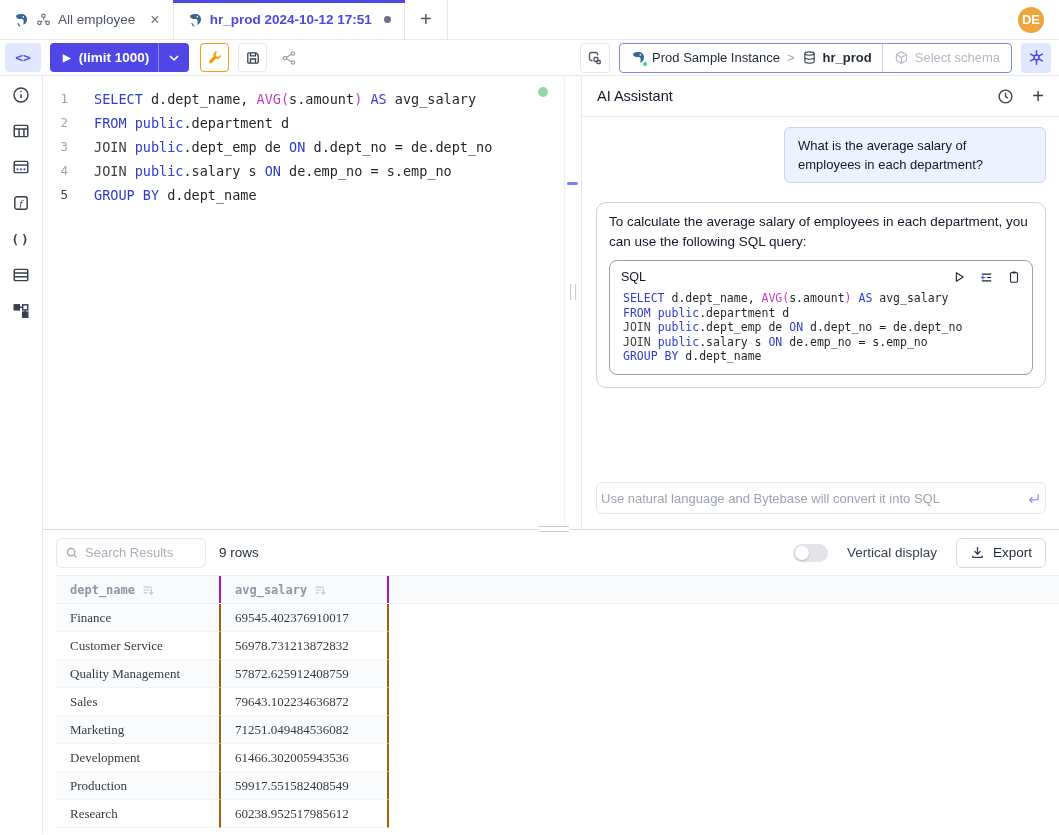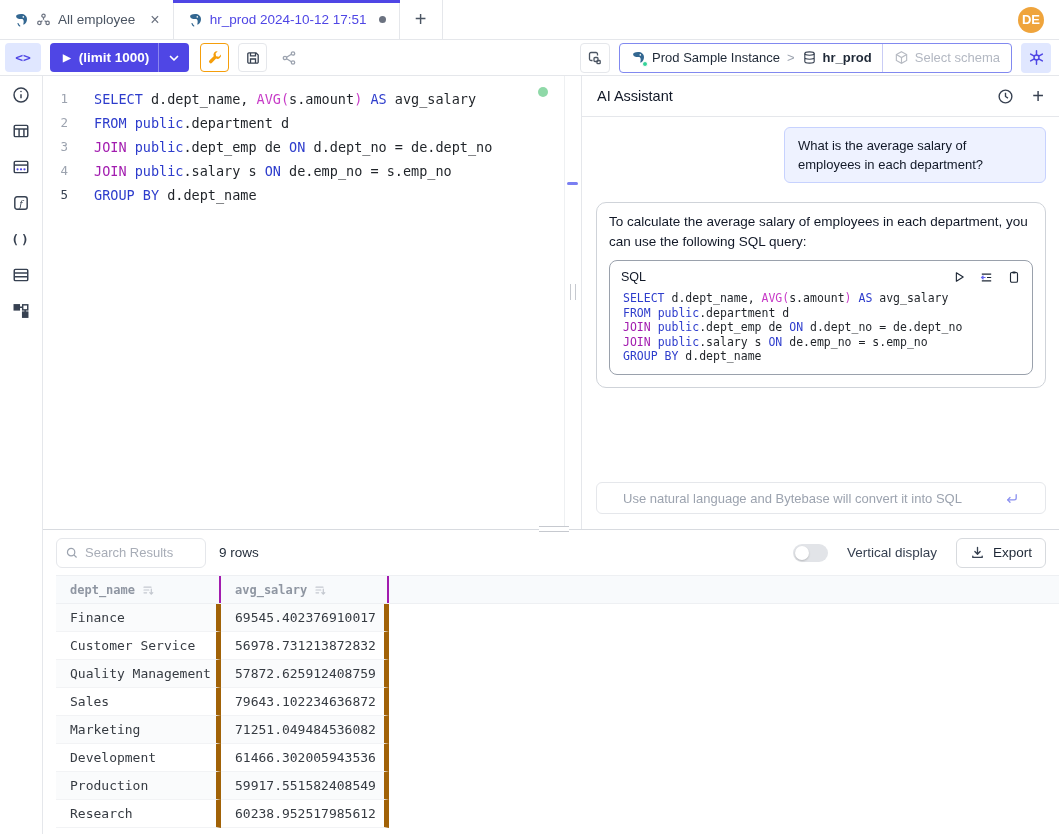--- a/index.html
+++ b/index.html
@@ -3,21 +3,21 @@
 <meta charset="utf-8">
 <style>
   * { box-sizing: border-box; margin: 0; padding: 0; }
   html,body { width:1059px; height:835px; overflow:hidden; background:#fff;
     font-family:"Liberation Sans", sans-serif; color:#1f2937; }
 
   
   .tabbar { display:flex; height:40px; border-bottom:1px solid #e5e7eb; align-items:stretch; }
   .tab { display:flex; align-items:center; gap:7px; padding:0 13px; border-right:1px solid #e5e7eb;
     font-size:13.5px; color:#4b5563; position:relative; cursor:pointer; white-space:nowrap; }
-  .tab.active { color:#4f46e5; font-weight:400; }
+  .tab.active { color:#4f46e5; font-weight:700; }
   .tab.active::before { content:''; position:absolute; top:0; left:-1px; right:-1px; height:3px; background:#4f46e5; }
   .tab-close { margin-left:8px; font-size:16px; color:#6b7280; line-height:1; }
   .dirty-dot { width:7px; height:7px; border-radius:50%; background:#6b7280; display:inline-block; margin-left:5px; }
   .tab-new { width:43px; display:flex; align-items:center; justify-content:center;
     border-right:1px solid #e5e7eb; font-size:20px; color:#4b5563; cursor:pointer; }
   .avatar { width:26px; height:26px; border-radius:50%; background:#efa43c; color:#fff;
     font-size:13px; font-weight:700; display:flex; align-items:center; justify-content:center;
     margin:auto 15px auto auto; }
 
   
@@ -59,21 +59,21 @@
   .upper { display:flex; height:453px; }
 
   
   .editor { flex:1; position:relative; display:flex; padding-top:11px;
     font-family:"DejaVu Sans Mono",monospace; font-size:13.5px; line-height:24px; }
   .gutter { width:36px; text-align:right; padding-right:11px; color:#9ca3af; font-size:12.5px; user-select:none; }
   .ln-active { color:#374151; }
   .code { padding-left:15px; white-space:pre; color:#1f2328; }
   .tk-kw { color:#2d3ccc; }
   .tk-fn { color:#c73bc7; }
-  .tk-gr { color:#a21caf;margin-top:26px; }
+  .tk-gr { color:#404040;margin-top:26px; }
   .tk-pl { color:#1f2328; }
   .green-dot { position:absolute; top:11px; right:16px; width:10px; height:10px; border-radius:50%; background:#8fd9a8; }
 
   .vstrip { width:17px; border-left:1px solid #eef0f2; position:relative; }
   .vthumb { position:absolute; top:106px; left:2px; width:11px; height:3px; background:#7a7ff2; border-radius:2px; }
   .vhandle { position:absolute; top:208px; left:5px; width:6px; height:16px;
     border-left:1.5px solid #c6c9cf; border-right:1.5px solid #c6c9cf; cursor:col-resize; }
 
   
   .ai { width:478px; border-left:1px solid #e5e7eb; display:flex; flex-direction:column; }
@@ -86,21 +86,21 @@
     border-radius:6px; padding:8px 13px; font-size:13px; line-height:19px; color:#111827; }
   .ai-response { margin-top:19px; border:1px solid #cfd3d9; border-radius:10px;
     padding:9px 12px 12px; font-size:13.5px; line-height:20px; color:#111827; }
   .ai-codeblock { margin-top:8px; border:1px solid #9aa1ac; border-radius:8px; overflow:hidden; background:#fff; }
   .cb-header { display:flex; align-items:center; padding:6px 11px 1px; font-size:12.5px; color:#111827; }
   .cb-icons { margin-left:auto; display:flex; gap:13px; align-items:center; }
   .cb-icons span { cursor:pointer; display:flex; }
   .cb-code { padding:3px 10px 10px 13px; font-family:"DejaVu Sans Mono",monospace;
     font-size:11.5px; line-height:14.5px; white-space:pre; }
   .ai-inputrow { margin:0 13px 15px 14px; height:32px; border:1px solid #e5e7eb; border-radius:6px;
-    display:flex; align-items:center; padding:0 26px; gap:12px; }
+    display:flex; align-items:center; padding:0 4px; gap:12px; }
   .ai-input { flex:1; border:none; outline:none; font-size:13px; color:#111827;
     font-family:"Liberation Sans",sans-serif; background:transparent; }
   .ai-input::placeholder { color:#9ca3af; }
 
   
   .results { flex:1; border-top:1px solid #d8dbe0; display:flex; flex-direction:column; position:relative; }
   .hhandle { position:absolute; top:-4px; left:496px; width:30px; height:6px;
     border-top:1.5px solid #c6c9cf; border-bottom:1.5px solid #c6c9cf; background:#fff; cursor:row-resize; }
   .res-toolbar { height:45px; display:flex; align-items:center; padding:0 13px; gap:13px; }
   .search-box { width:150px; height:30px; border:1px solid #e5e7eb; border-radius:6px;
@@ -120,21 +120,21 @@
   .table { flex:1; display:flex; flex-direction:column; padding-left:13px; overflow:hidden;
     font-family:"DejaVu Sans Mono",monospace; }
   .thead { display:flex; height:29px; background:#f8fafc; border-top:1px solid #eef0f3;
     border-bottom:1px solid #eef0f3; font-size:12px; color:#8f96a2; font-weight:700; }
   .hcell { display:flex; align-items:center; gap:7px; padding-left:14px; height:100%;
     border-right:2px solid #a21caf; cursor:pointer; }
   .c0 { width:165px; } .c1 { width:168px; }
   .hfill { flex:1; border-right:none; cursor:default; }
   .trow { display:flex; height:28px; font-size:13px; color:#363b42; }
   .tcell { height:100%; display:flex; align-items:center; padding-left:14px;
-    border-right:5px solid #a16207; border-bottom:1px solid #f2f3f5; background:#fff; }
+    border-right:2px solid #a16207; border-bottom:1px solid #f2f3f5; background:#fff;font-family:Liberation Serif, serif; }
   .tcell.c0 { width:165px; } .tcell.c1 { width:168px; }
   .trow.alt .tcell { background:#fafbfc; }
 
   svg { display:block; }
 </style>
 </head>
 <body>
 
 <div class="tabbar">
   <div class="tab">

